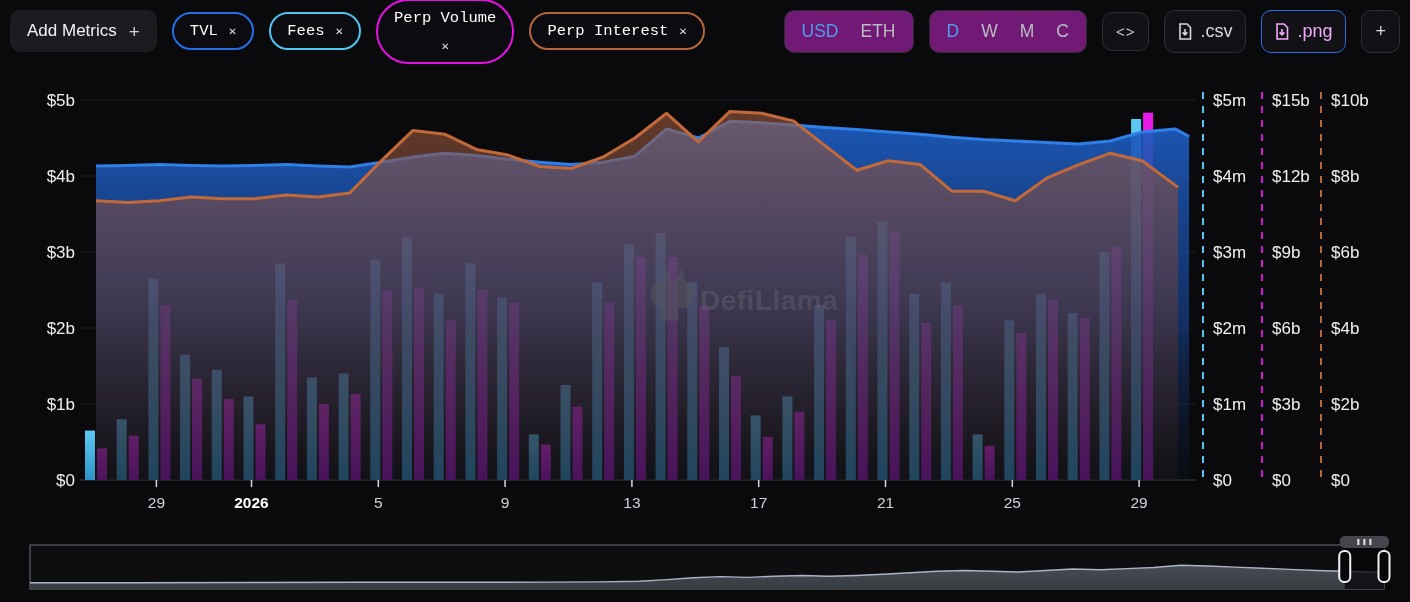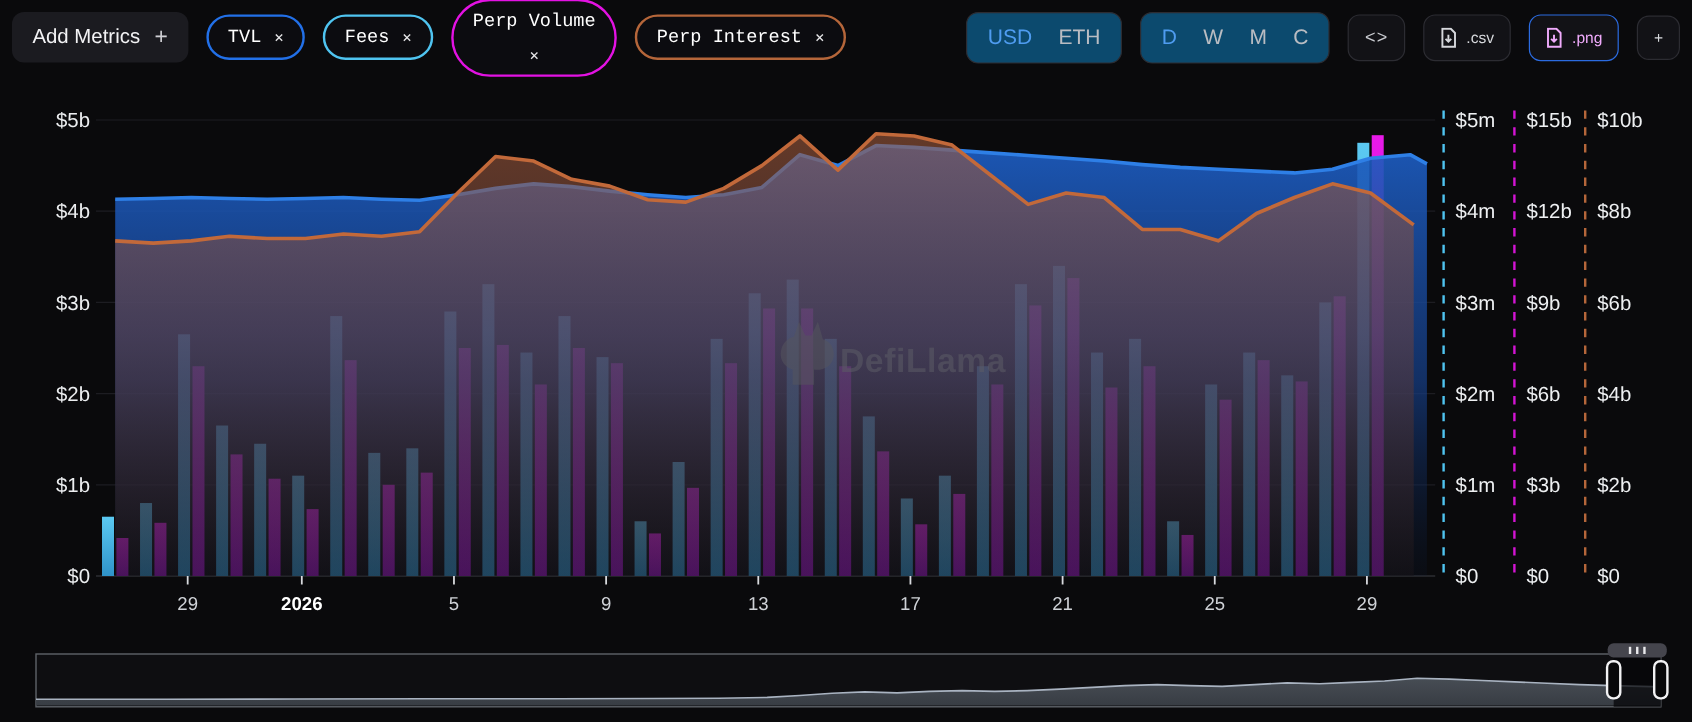--- a/index.html
+++ b/index.html
@@ -11,26 +11,26 @@
   .btn,.pill,.seg,.iconbtn{box-sizing:border-box;border:none;cursor:pointer;
     font-family:"Liberation Sans","DejaVu Sans",sans-serif;}
   #add-metrics{display:flex;align-items:center;gap:12px;background:#1b1b20;color:#f2f2f4;
     border-radius:10px;padding:11px 17px;font-size:17px;}
   #add-metrics .plus{color:#cfcfd4;font-size:19px;line-height:13px;}
   #pills{display:flex;align-items:center;gap:15px;}
   .pill{display:flex;align-items:center;gap:11px;background:#0c0c10;border-radius:999px;
     padding:8px 16px;color:#fff;font-size:15.5px;border:2px solid #555;font-family:Liberation Mono, monospace;}
   .pill .x{color:#e8e8ea;font-size:12.5px;}
   .spacer{flex:1;}
-  .seg{display:flex;align-items:center;background:#0c4a6e;border:1px solid #2c2c32;
+  .seg{display:flex;align-items:center;background:#701a75;border:1px solid #2c2c32;
     border-radius:10px;padding:5px 6px;color:#b9bcc2;}
   .seg span{padding:5px 11px;font-size:17.5px;color:#b9bcc2;}
   .seg span.on{color:#4f9cf0;}
   .iconbtn{display:flex;align-items:center;gap:8px;background:#121216;border:1px solid #2c2c32;
-    border-radius:10px;padding:10px 13px;color:#d6d8dc;font-size:13px;}
+    border-radius:10px;padding:10px 13px;color:#d6d8dc;font-size:18px;}
   .iconbtn.mono{font-size:15px;letter-spacing:1px;color:#c9cbd0;}
   .iconbtn.png{border-color:#2b6be0;color:#f0abfc;}
   .iconbtn svg{display:block;}
 </style>
 </head>
 <body>
 
 <div id="app">
 
   <svg id="chart-svg" width="1410" height="602" viewBox="0 0 1410 602">

